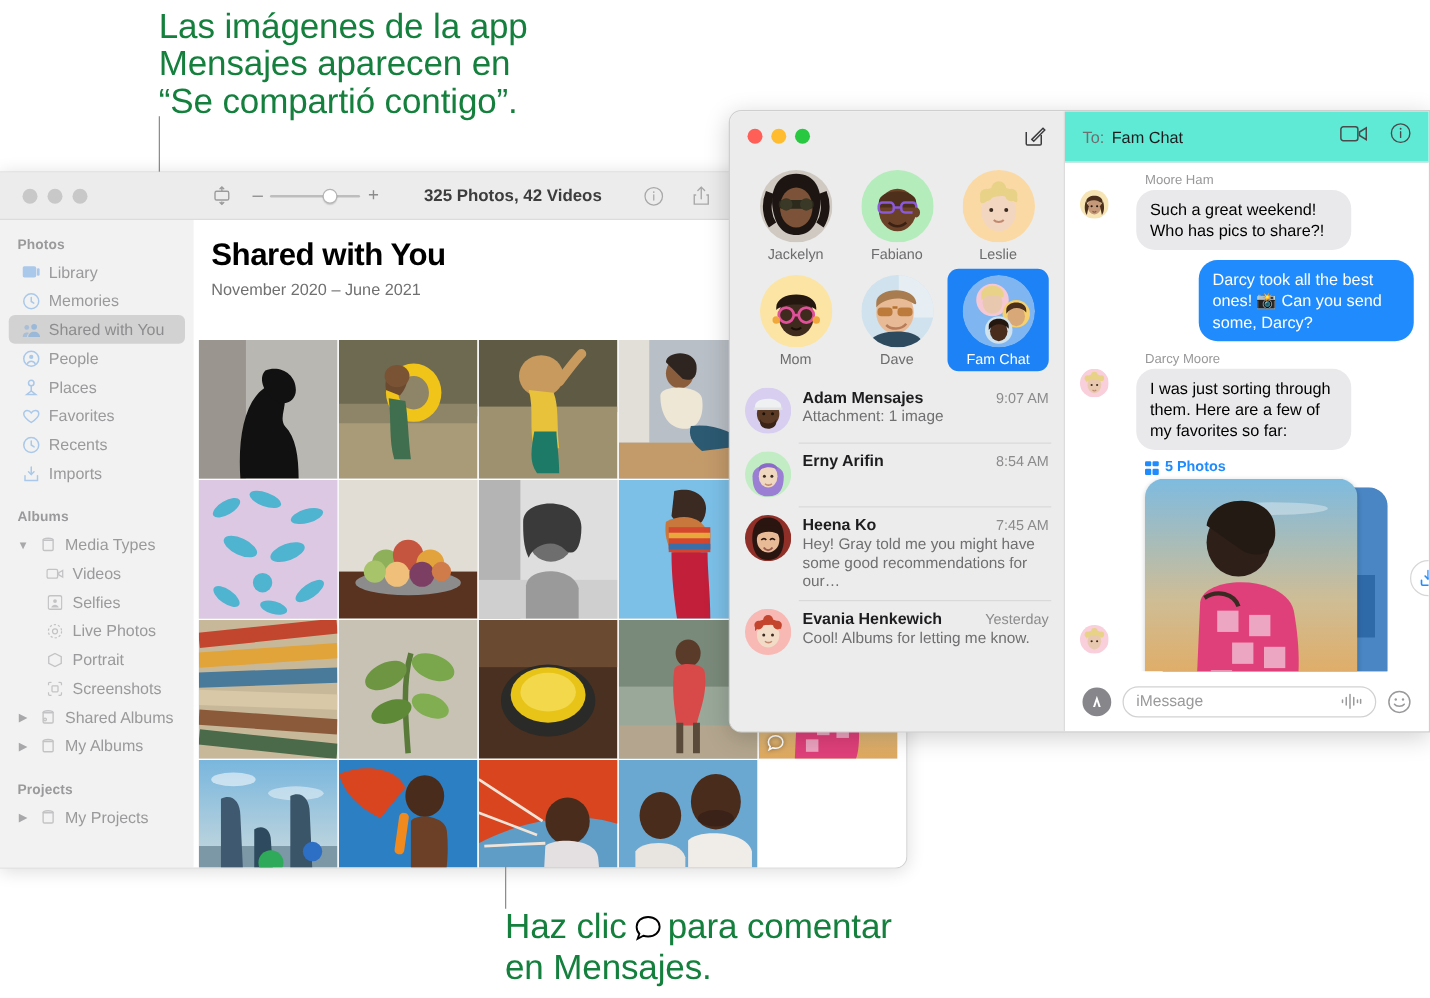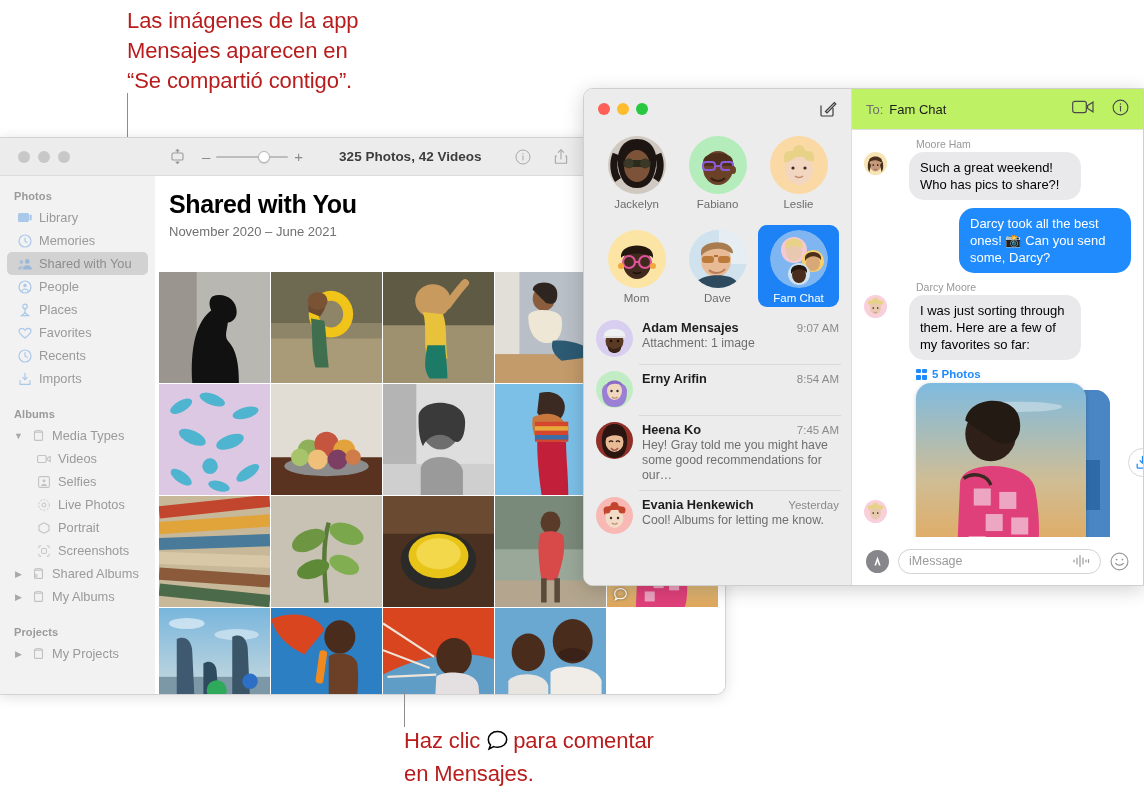--- a/index.html
+++ b/index.html
@@ -7,23 +7,23 @@
     width: 1144px; height: 798px;
     background: #ffffff;
     font-family: "Liberation Sans", sans-serif;
     overflow: hidden;
   }
   #stage { position: relative; width: 1144px; height: 798px; }
 
   
   .annot {
     position: absolute;
-    font-size: 22px;
+    font-size: 28px;
     line-height: 30px;
-    color: #b91c1c;
+    color: #15803d;
     letter-spacing: -0.1px;
   }
   #annot-top { left: 127px; top: 6px; width: 340px; }
   #annot-bottom { left: 404px; top: 726px; width: 360px; }
   .annot-line { display: block; white-space: nowrap; }
   .inline-bubble {
     display: inline-block;
     vertical-align: -3px;
     margin: 0 4px 0 6px;
   }
@@ -147,21 +147,21 @@
   .wl.r { background: #ff5f57; } .wl.y { background: #febc2e; } .wl.g { background: #28c840; }
   #compose-btn { margin-left: auto; color: #444; display: flex; }
   #msg-search {
     margin: 0 14px 10px 14px; height: 25px;
     background: #dcdcdc; border-radius: 6px;
     display: flex; align-items: center; gap: 6px; padding: 0 8px;
     color: #8e8e8e; font-size: 12.5px;
   }
   #pinned {
     display: grid; grid-template-columns: repeat(3, 1fr);
-    row-gap: 12px; padding: 2px 12px 6px 12px;
+    row-gap: 2px; padding: 2px 12px 6px 12px;
   }
   .pin { display: flex; flex-direction: column; align-items: center; padding: 5px 0 3px 0; border-radius: 9px;}
   .pin.sel { background: #1d82f5; }
   .pin-av { width: 58px; height: 58px; border-radius: 50%; overflow: hidden; position: relative; }
   .pin-label { font-size: 11.5px; color: #6c6c6e; margin-top: 4px; }
   .pin.sel .pin-label { color: #fff; }
 
   #conv-list { flex: 1; overflow: hidden; padding: 0 0 0 0; }
   .conv {
     display: flex; gap: 9px; padding: 7px 12px 7px 12px;
@@ -174,21 +174,21 @@
   .conv-main { flex: 1; min-width: 0; }
   .conv-row1 { display: flex; align-items: baseline; }
   .conv-name { font-size: 12.8px; font-weight: bold; color: #1d1d1f; }
   .conv-time { margin-left: auto; font-size: 11.5px; color: #8b8b8d; white-space: nowrap; padding-left: 6px;}
   .conv-prev { font-size: 12.3px; color: #6f6f71; line-height: 15px; margin-top: 1px; }
 
   
   #msg-thread { flex: 1; display: flex; flex-direction: column; min-width: 0; background: #fff;}
   #thread-head {
     height: 41px; flex: 0 0 41px;
-    background: #bef264;
+    background: #5eead4;
     border-bottom: 1px solid #dedede;
     display: flex; align-items: center; padding: 0 14px;
     gap: 6px;
   }
   #thread-to { font-size: 13px; color: #6f6f71; }
   #thread-name { font-size: 13px; color: #1d1d1f; }
   .head-icons { margin-left: auto; display: flex; gap: 18px; color: #5a5a5c; align-items: center;}
   #thread-body { flex: 1; padding: 8px 12px 0 12px; overflow: hidden; position: relative; }
   .sender-label { font-size: 10.5px; color: #98989a; margin-left: 52px; margin-bottom: 2px; }
   .msg-row { display: flex; align-items: flex-start; gap: 22px; margin-bottom: 8px; }

